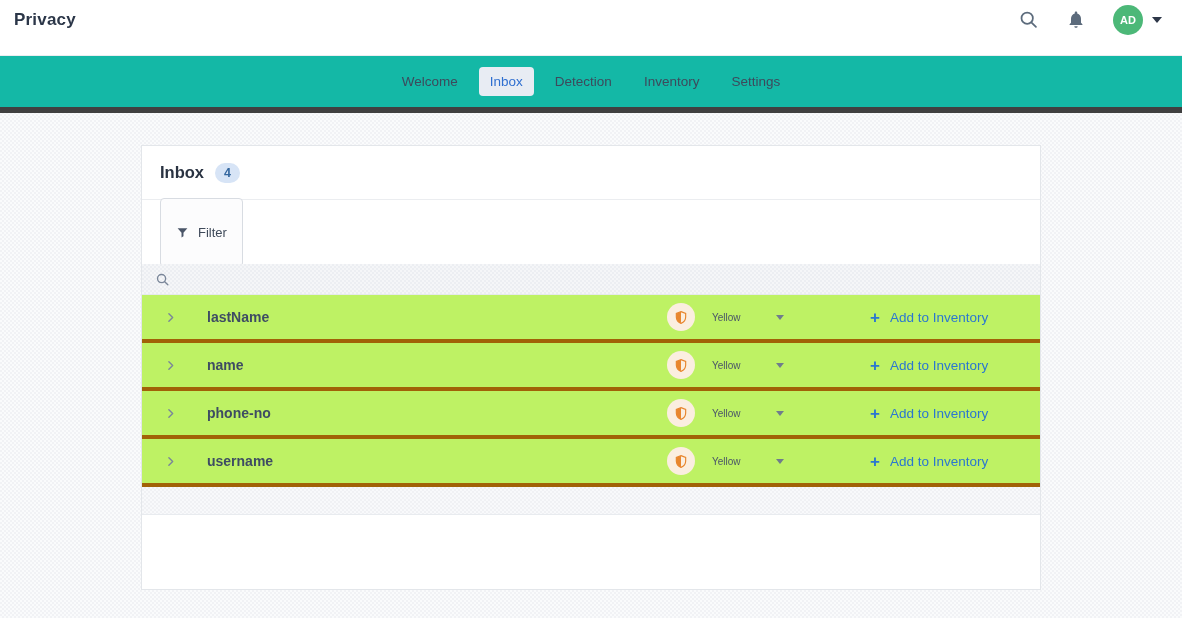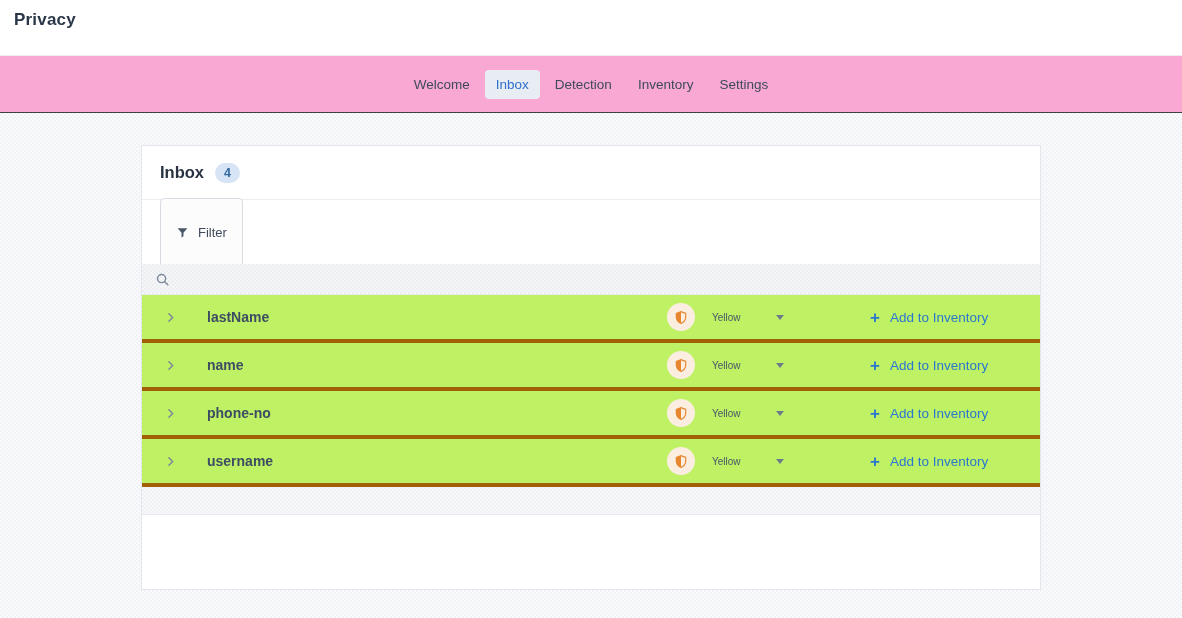--- a/index.html
+++ b/index.html
@@ -21,22 +21,22 @@
   .icon-btn svg { display:block; }
   .avatar-wrap { display:flex; align-items:center; gap:9px; cursor:pointer; }
   .avatar {
     width:30px; height:30px; border-radius:50%; background:#4cb878;
     color:#fff; font-size:11px; font-weight:bold; display:flex; align-items:center; justify-content:center;
   }
   .caret-down { width:0; height:0; border-left:5px solid transparent; border-right:5px solid transparent; border-top:6px solid #2d3748; }
 
   
   .tabbar {
-    height:57px; background:#f9a8d4; border-bottom:1px solid #404040;
-    display:flex; align-items:center; justify-content:center; gap:4px;
+    height:57px; background:#14b8a6; border-bottom:6px solid #404040;
+    display:flex; align-items:center; justify-content:center; gap:10px;
   }
   .tab {
     border:none; background:transparent; cursor:pointer;
     font-family:inherit; font-size:13.5px; color:#3d4a5c;
     padding:7px 11px; border-radius:4px;
   }
   .tab.active { background:#e8ecf3; color:#2f6fd0; }
 
   
   .main { padding-top:32px; }
@@ -98,20 +98,37 @@
     background: repeating-conic-gradient(#f0f1f4 0% 25%, #f8f9fb 0% 50%) 0 0 / 4px 4px;
     border-bottom:1px solid #e8ebef;
   }
   .card-footer { flex:1; background:#fff; }
 </style>
 </head>
 <body>
 
 <header class="topbar">
   <div class="app-title">Privacy</div>
+  <div class="topbar-right">
+    <button class="icon-btn">
+      <svg width="21" height="21" viewBox="0 0 24 24" fill="none" stroke="currentColor" stroke-width="2" stroke-linecap="round">
+        <circle cx="10.5" cy="10.5" r="6.5"></circle>
+          <line x1="15.5" y1="15.5" x2="20.5" y2="20.5"></line>
+      </svg>
+    </button>
+    <button class="icon-btn">
+      <svg width="20" height="21" viewBox="0 0 24 24" fill="currentColor">
+        <path d="M12 22c1.1 0 2-.9 2-2h-4c0 1.1.9 2 2 2zm6-6v-5c0-3.07-1.63-5.64-4.5-6.32V4c0-.83-.67-1.5-1.5-1.5S10.5 3.17 10.5 4v.68C7.64 5.36 6 7.92 6 11v5l-1.7 1.7v1h15.4v-1L18 16z"></path>
+      </svg>
+    </button>
+    <div class="avatar-wrap">
+      <div class="avatar">AD</div>
+      <span class="caret-down"></span>
+    </div>
+  </div>
 </header>
 
 <nav class="tabbar">
   <button class="tab">Welcome</button>
   <button class="tab active">Inbox</button>
   <button class="tab">Detection</button>
   <button class="tab">Inventory</button>
   <button class="tab">Settings</button>
 </nav>
 

